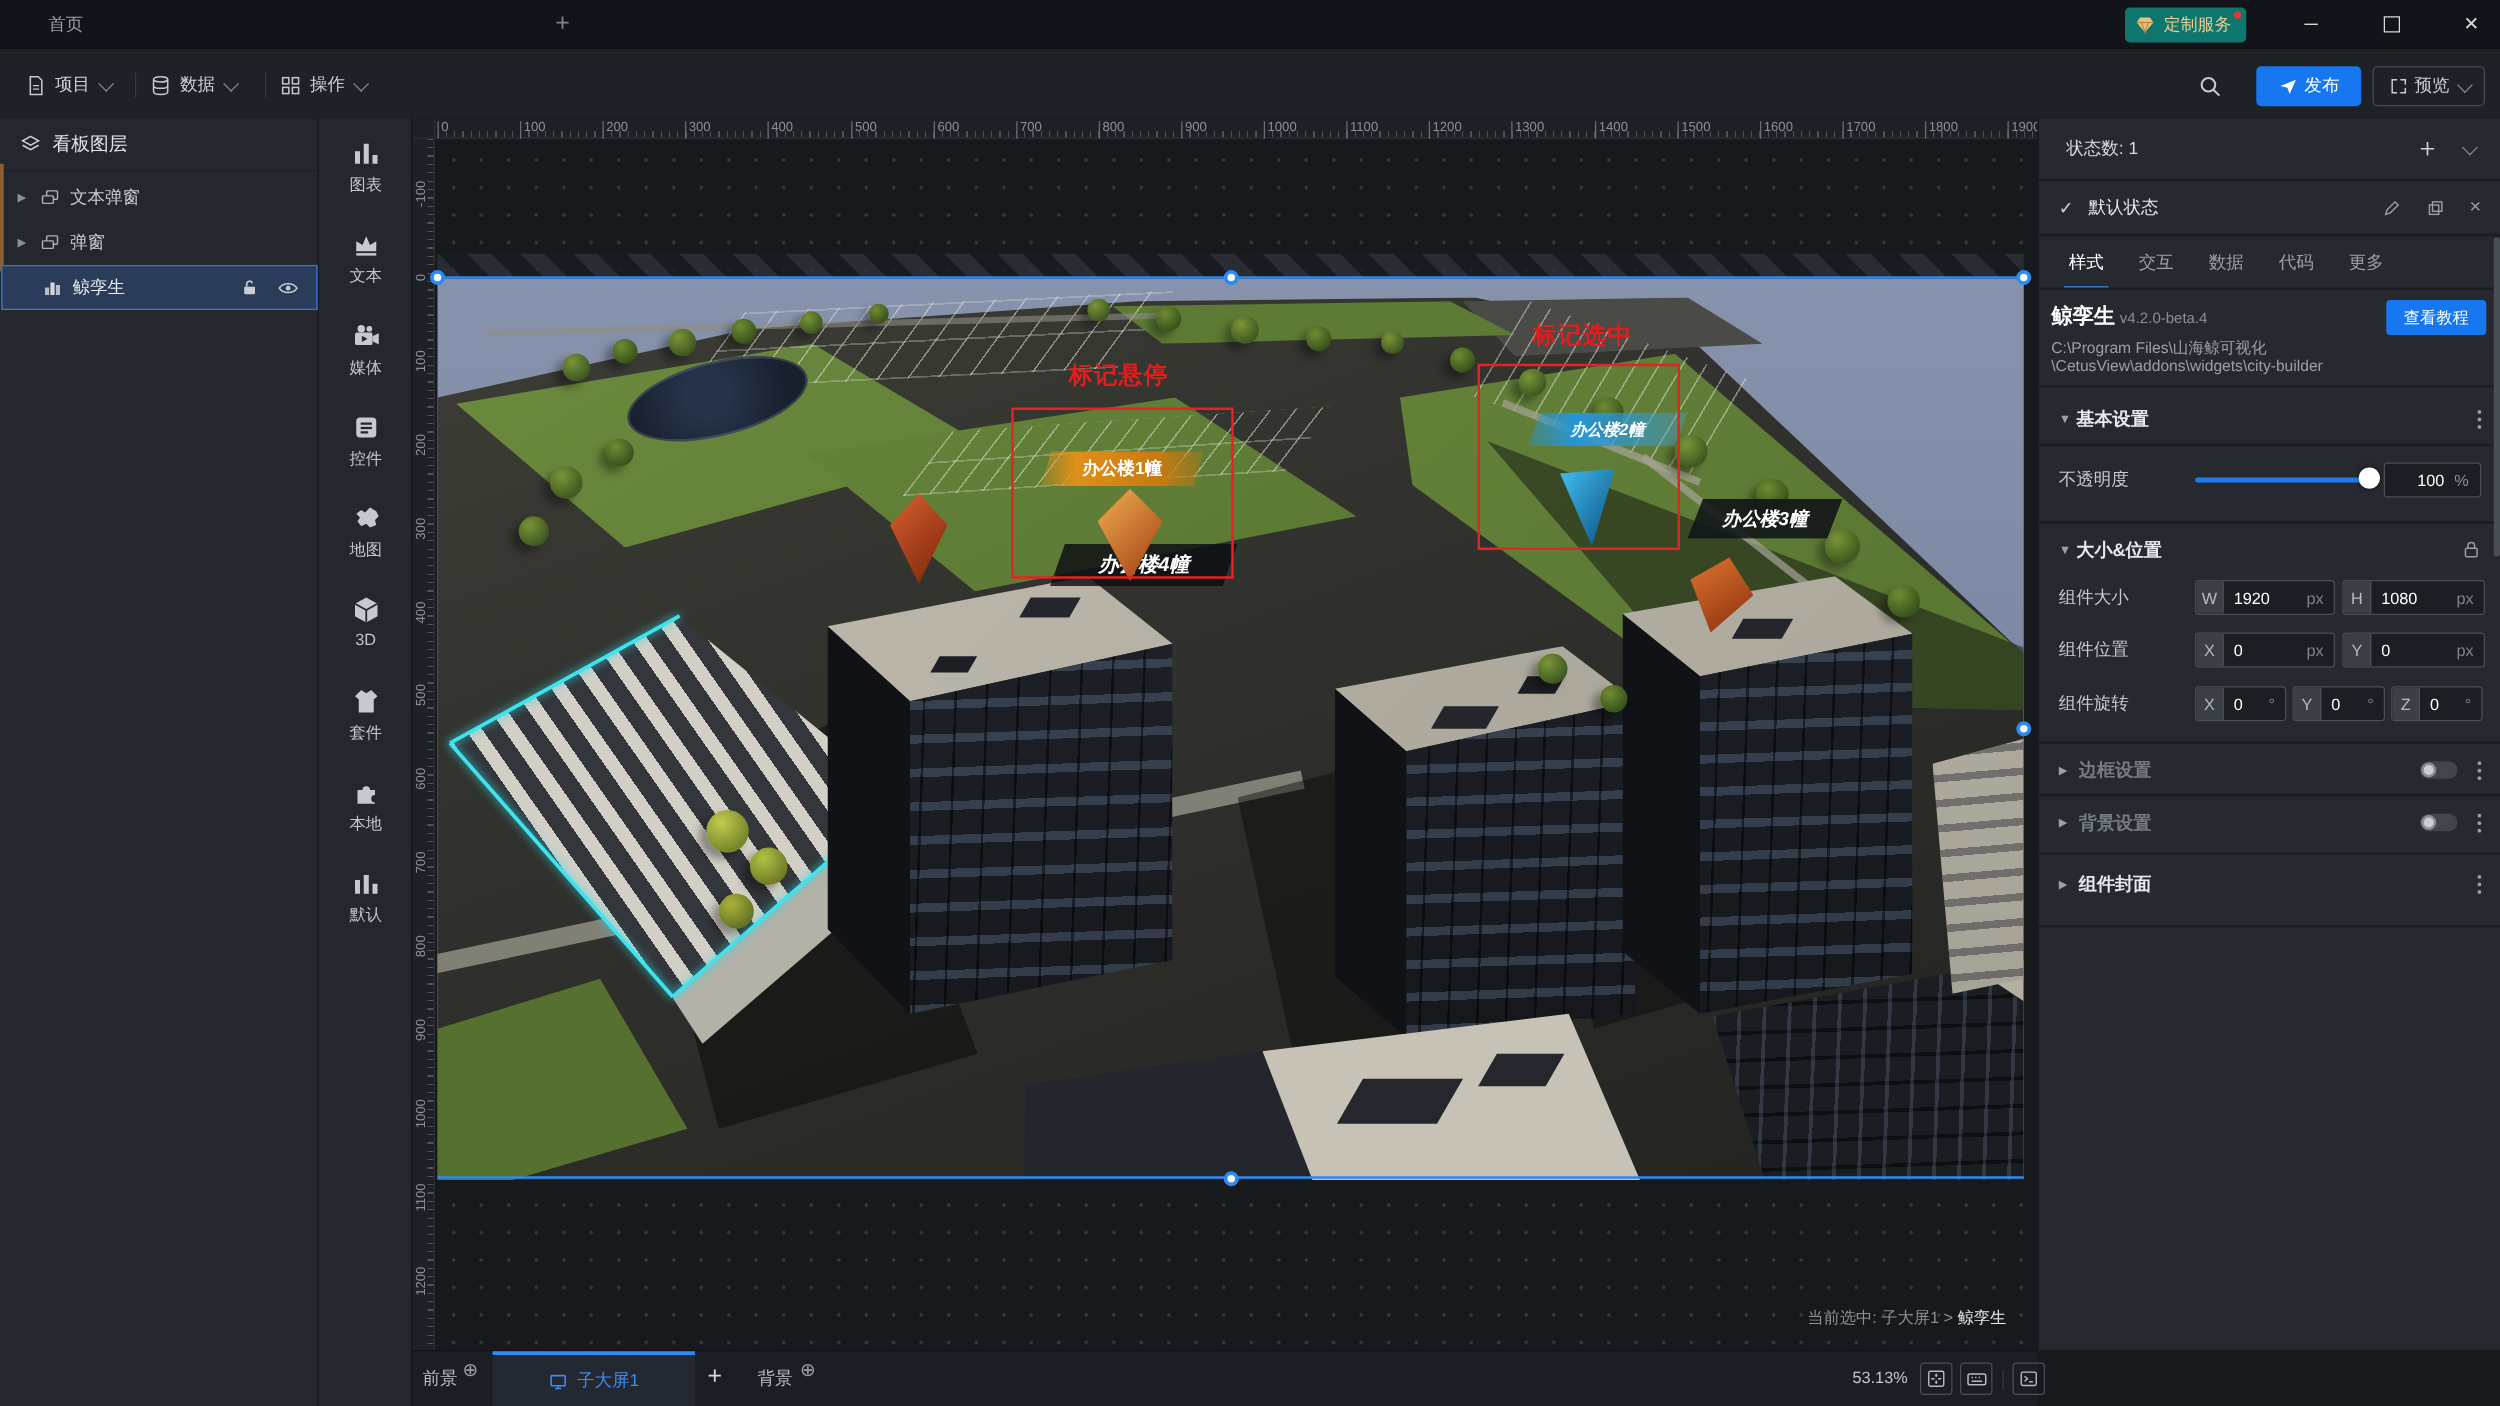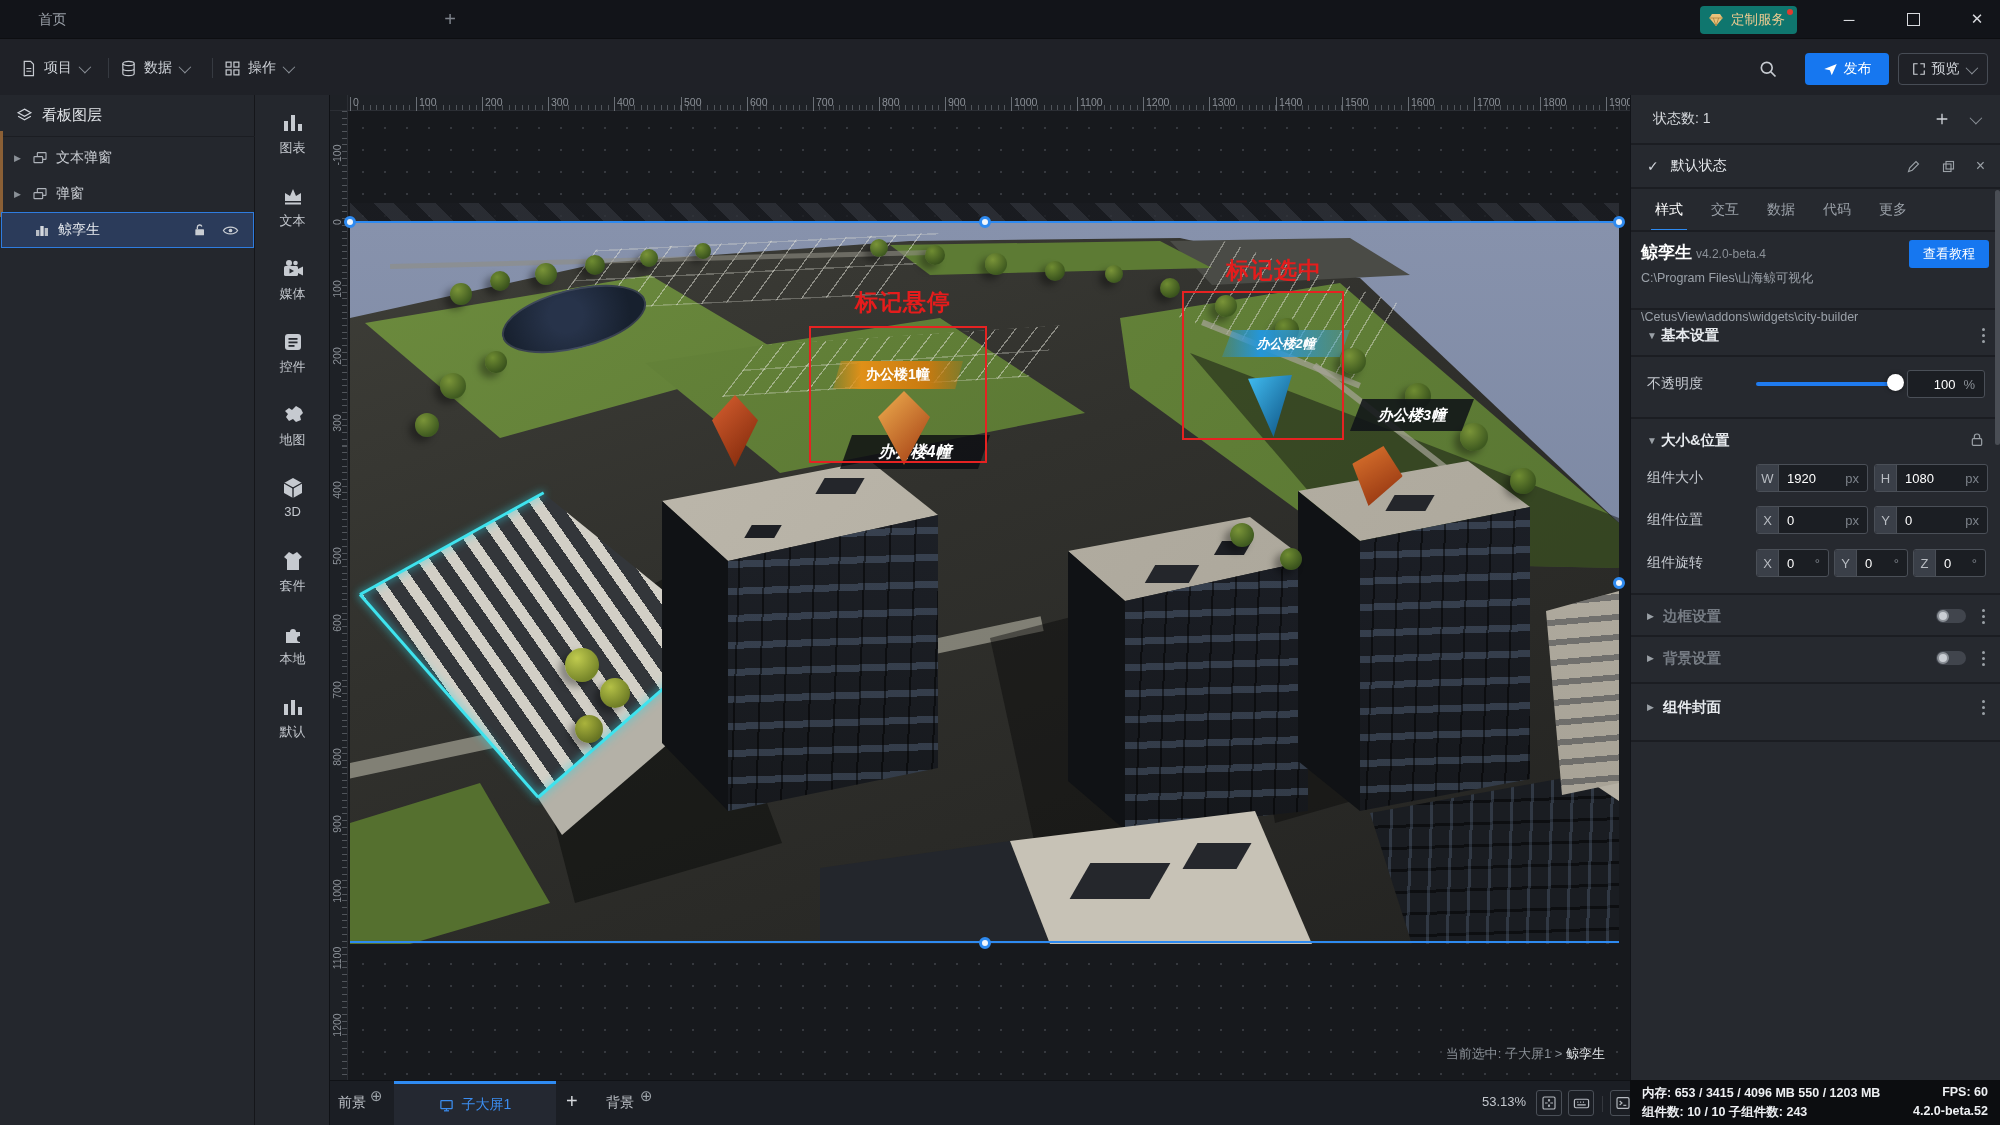--- a/index.html
+++ b/index.html
@@ -51,21 +51,21 @@
   .sel-line { position:absolute; height:2px; background:#2e8af0; z-index:8; }
   .handle { position:absolute; width:12px; height:12px; border-radius:50%; background:#f2f6fb; border:3px solid #2e8af0; z-index:9; }
   .breadcrumb { position:absolute; right:25px; top:950px; font-size:13px; color:#8a9097; z-index:7; }
   .breadcrumb b { color:#e8ebee; font-weight:normal; }
   
   .tree { position:absolute; border-radius:50%; box-shadow:-6px 5px 7px rgba(0,0,0,.35); }
   .equip { position:absolute; transform:skewX(-30deg); }
   .cyan { position:absolute; height:3px; background:#3fe3ee; box-shadow:0 0 8px #2fd8e6; transform-origin:0 50%; }
   .mklabel { position:absolute; display:flex; align-items:center; justify-content:center; color:#fff; font-weight:bold; z-index:5; }
   .redrect { position:absolute; border:2px solid #e62222; z-index:6; }
-  .redcap { position:absolute; color:#e51c1c; font-weight:bold; font-size:23px; z-index:6; letter-spacing:1px;text-align:right; }
+  .redcap { position:absolute; color:#e51c1c; font-weight:bold; font-size:19px; z-index:6; letter-spacing:1px;text-align:right; }
   .marker { position:absolute; filter:drop-shadow(0 0 2px rgba(255,255,255,.45)); z-index:5; }
   
   .bottom-bar { position:absolute; left:330px; top:1080px; width:1300px; height:45px; background:#1b1e24; border-top:1px solid #101216; }
   .bb-label { position:absolute; top:13px; color:#b9bdc3; }
   .bb-oplus { position:absolute; color:#9aa0a6; font-size:15px; }
   .screen-tab { position:absolute; left:64px; top:0; width:162px; height:45px; background:#242831; border-top:3px solid #2f8bf2; display:flex; align-items:center; justify-content:center; gap:8px; color:#3b8df0; }
   .bb-icon-btn { position:absolute; top:9px; width:26px; height:26px; border:1px solid #4a4f57; border-radius:3px; display:flex; align-items:center; justify-content:center; }
   
   .status-block { position:absolute; left:1630px; top:1080px; width:370px; height:45px; background:#0c0d10; color:#eef0f3; font-size:12.5px; font-weight:bold; }
   .status-block .r1 { position:absolute; left:0; top:5px; width:100%; padding:0 12px; display:flex; justify-content:space-between; }
@@ -476,30 +476,20 @@
     <div class="abs" style="left:1272px;top:15px;width:1px;height:16px;background:#34373d;"></div>
     <div class="bb-icon-btn" style="left:1280px;">
       <svg width="16" height="16" viewBox="0 0 24 24">
           <rect x="3" y="4" width="18" height="16" rx="2" fill="none" stroke="#b8bcc2" stroke-width="1.7"></rect>
           <path d="M7 9l3.5 3L7 15" fill="none" stroke="#b8bcc2" stroke-width="1.7"></path>
           <line x1="12.5" y1="15.5" x2="17" y2="15.5" stroke="#b8bcc2" stroke-width="1.7"></line>
         </svg>
     </div>
   </div>
 
-  <div class="status-block">
-    <div class="r1">
-        <span>内存:  653 / 3415 / 4096 MB  550 / 1203 MB</span>
-        <span>FPS:  60</span>
-      </div>
-    <div class="r2">
-        <span>组件数: 10 / 10   子组件数: 243</span>
-        <span>4.2.0-beta.52</span>
-      </div>
-  </div>
 
   <div class="right-panel">
     <div class="rp-row" style="top:0;height:48px;padding:0 22px;">
       <span style="color:#d6d9dd;">状态数:  1</span>
       <span style="margin-left:auto;display:flex;gap:20px;align-items:center;">
         <svg width="16" height="16" viewBox="0 0 24 24">
             <path d="M12 4v16M4 12h16" stroke="#cfd3d9" stroke-width="2"></path>
           </svg>
         <span class="chev"></span>
       </span>
@@ -525,21 +515,21 @@
       <span class="rp-tab" style="left:80px;">交互</span>
       <span class="rp-tab" style="left:136px;">数据</span>
       <span class="rp-tab" style="left:192px;">代码</span>
       <span class="rp-tab" style="left:248px;">更多</span>
     </div>
     <div class="rp-div" style="top:135px;"></div>
 
     <div class="abs" style="left:10px;top:146px;"><span style="font-size:17px;font-weight:bold;color:#fff;">鲸孪生</span> <span style="font-size:12px;color:#8a9097;">v4.2.0-beta.4</span></div>
     <div class="abs" style="left:278px;top:145px;width:80px;height:28px;background:#1677f0;border-radius:3px;color:#fff;font-size:13px;display:flex;align-items:center;justify-content:center;">查看教程</div>
     <div class="abs" style="left:10px;top:175px;font-size:12.5px;color:#9aa0a8;">C:\Program Files\山海鲸可视化</div>
-    <div class="abs" style="left:10px;top:191px;font-size:12.5px;color:#9aa0a8;margin-top:24px;">\CetusView\addons\widgets\city-builder</div>
+    <div class="abs" style="left:10px;top:191px;font-size:12.5px;color:#9aa0a8;">\CetusView\addons\widgets\city-builder</div>
     <div class="rp-div" style="top:213px;"></div>
 
     <div class="rp-row" style="top:220px;height:40px;padding:0 16px;">
       <span class="sec-caret">▼</span>
       <span class="sec-title">基本设置</span>
       <span style="margin-left:auto;" class="kebab">
           <i></i>
           <i></i>
           <i></i>
         </span>

